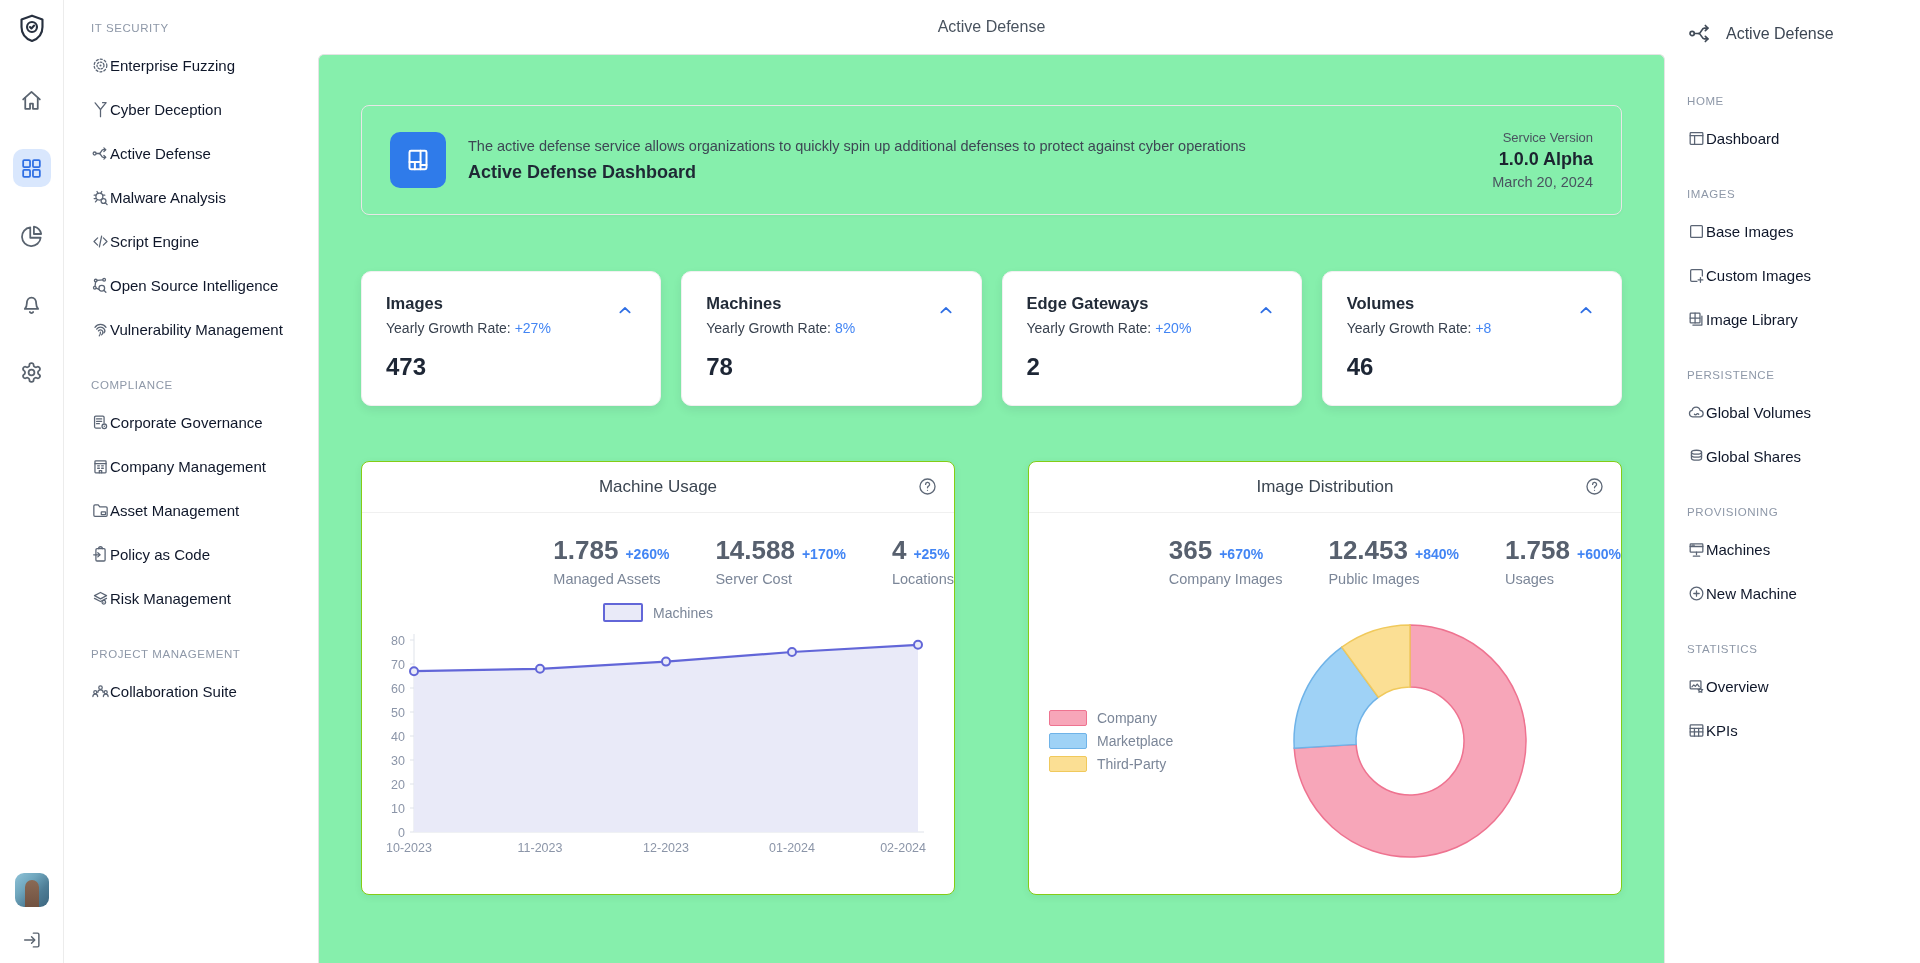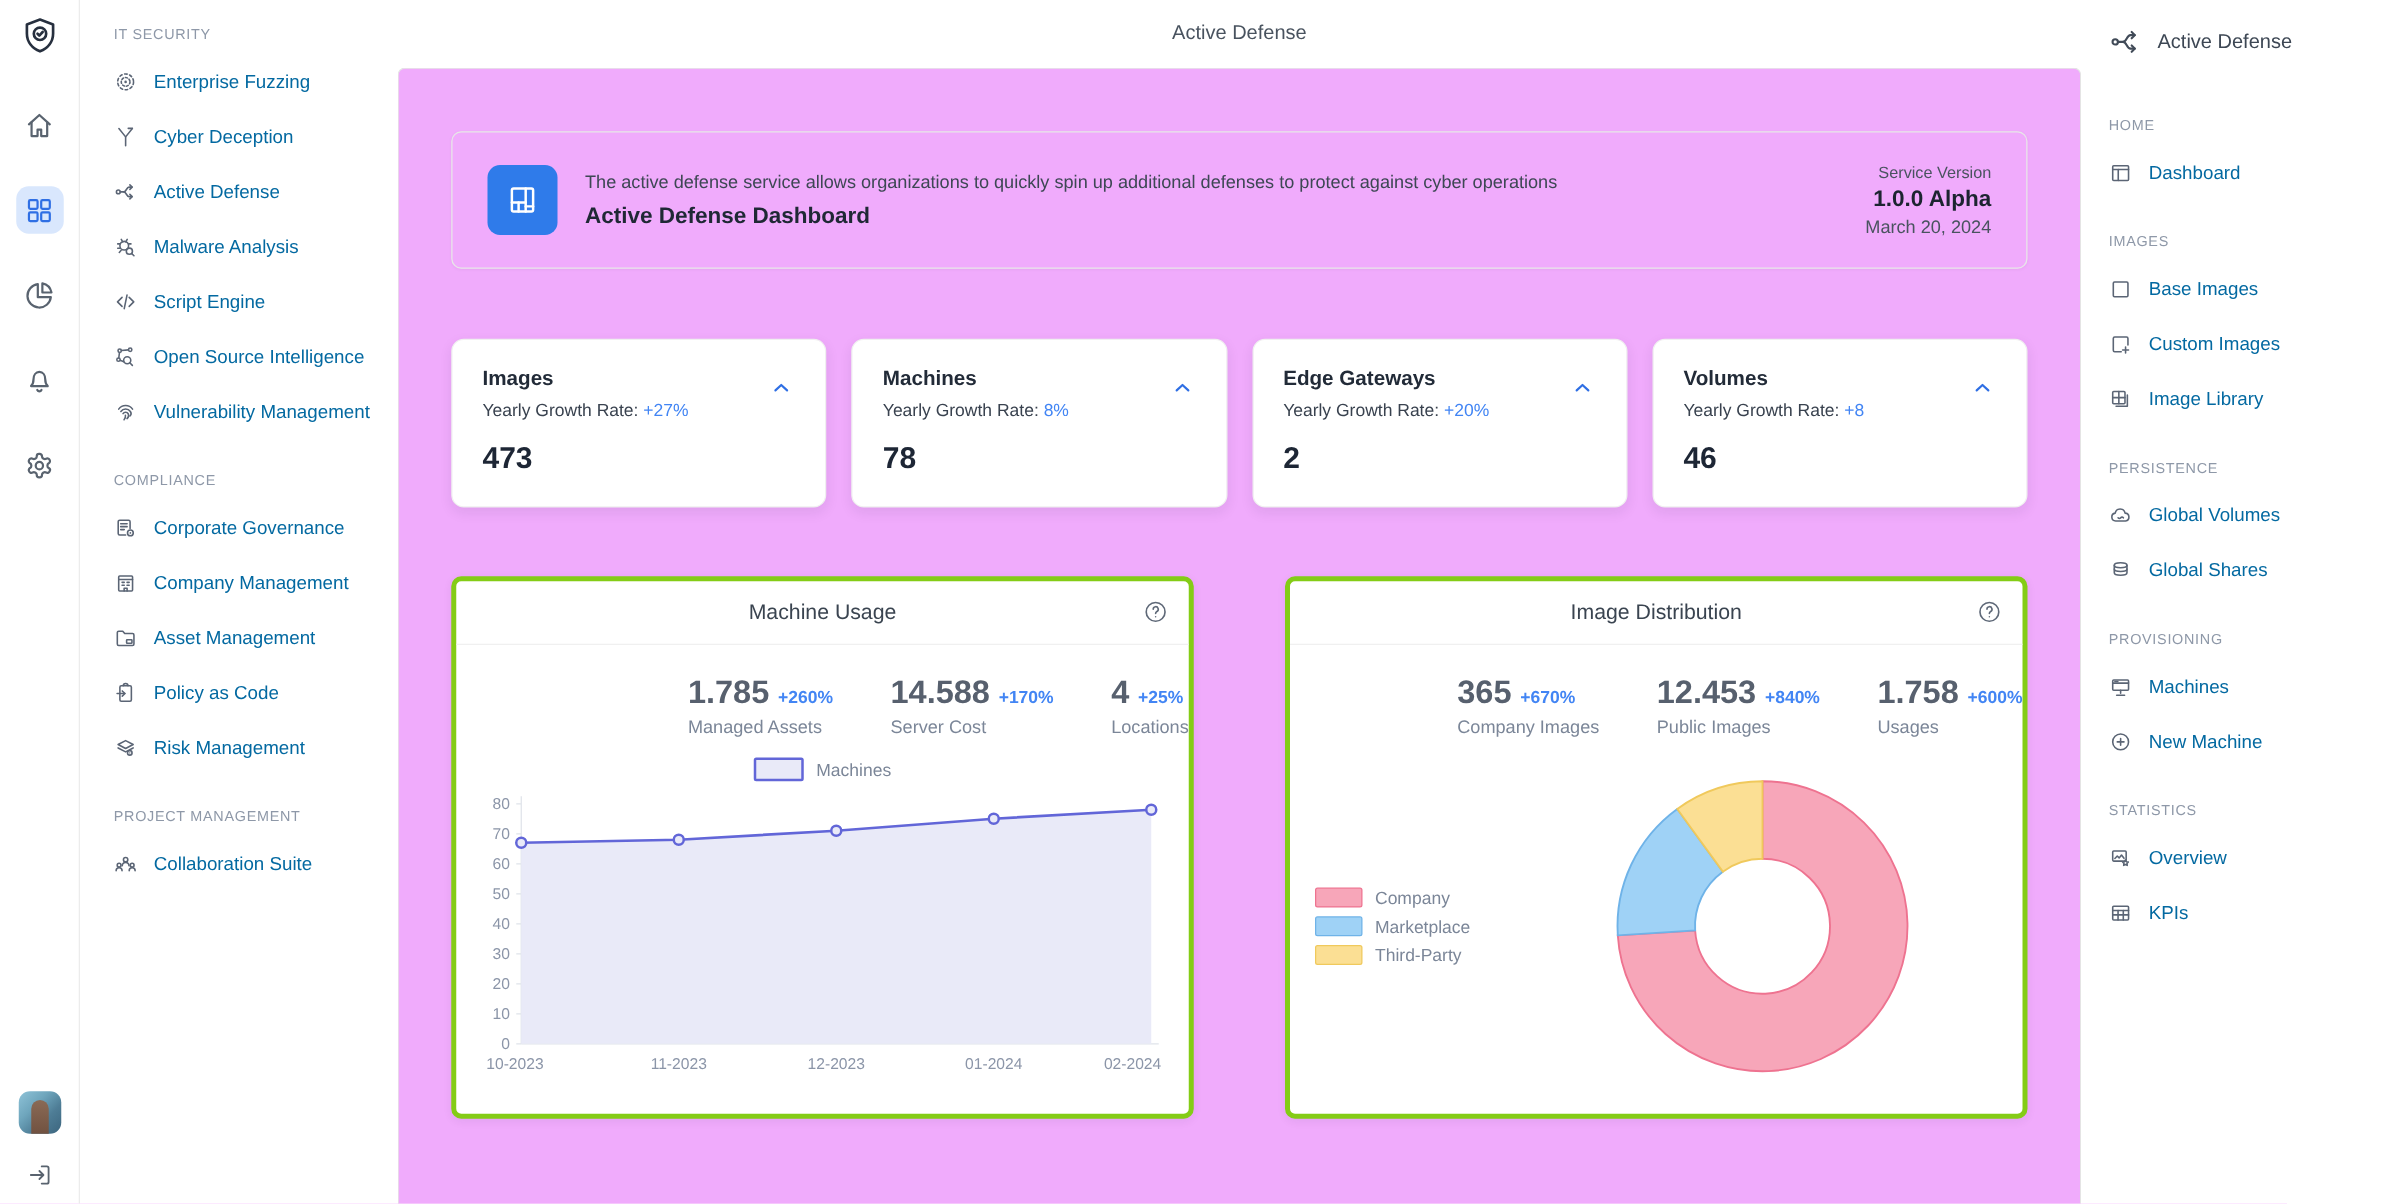--- a/index.html
+++ b/index.html
@@ -24,30 +24,30 @@
   .avatar:before{content:"";position:absolute;left:10px;top:7px;width:14px;height:30px;
           background:linear-gradient(180deg,#8a6a55,#6e4f3e);border-radius:7px 7px 0 0}
   .logout{margin-top:22px;color:#59636f;cursor:pointer}
   .logout svg{width:22px;height:22px}
 
   
   .sidebar{width:254px;box-sizing:border-box;padding:12px 8px 0 27px;overflow:hidden}
   .nav-header{font-size:11.5px;letter-spacing:.05em;color:#8e98a8;margin:28px 0 9px}
   .nav-section:first-child .nav-header{margin-top:10px}
   .rightbar .nav-section:first-child .nav-header{margin-top:44px}
-  .nav-item{display:flex;align-items:center;gap:13px;padding:12.5px 0;color:#0369a1;
+  .nav-item{display:flex;align-items:center;padding:12.5px 0;color:#0f172a;
             font-size:15px;cursor:pointer;white-space:nowrap}
   .nav-item .nav-icon{width:19px;height:19px;color:#5b6575;flex:0 0 auto}
   .nav-item svg{width:19px;height:19px}
 
   
   .main{flex:1;display:flex;flex-direction:column;min-width:0}
   .topbar{height:54px;display:flex;align-items:center;justify-content:center;
           font-size:16px;color:#49535f}
-  .panel{flex:1;background:#f0abfc;border:1px solid #e4e4e4;border-bottom:0;
+  .panel{flex:1;background:#86efac;border:1px solid #e4e4e4;border-bottom:0;
          border-radius:6px 6px 0 0;box-sizing:border-box;padding:50px 42px 0}
 
   
   .banner{display:flex;align-items:center;border:1px solid #e7e7e7;border-radius:8px;
           padding:24px 28px;box-shadow:0 1px 3px rgba(0,0,0,.04)}
   .banner-icon{width:56px;height:56px;border-radius:10px;background:#2f7bea;flex:0 0 auto;
           display:flex;align-items:center;justify-content:center;margin-right:22px}
   .banner-icon svg{width:34px;height:34px}
   .banner-text{flex:1;min-width:0}
   .banner-desc{font-size:14.5px;color:#3d4754}
@@ -63,21 +63,21 @@
              padding:22px 24px 24px;box-shadow:0 4px 10px rgba(20,30,50,.08);box-sizing:border-box}
   .stat-title{font-size:16.5px;font-weight:bold;color:#222b38}
   .stat-growth{font-size:14px;color:#39424f;margin-top:7px}
   .stat-growth b{font-weight:normal}
   .stat-value{font-size:24px;font-weight:bold;color:#1d2635;margin-top:17px}
   .stat-chevron{position:absolute;right:22px;top:30px;color:#2f6fe4;cursor:pointer}
   .stat-chevron svg{width:26px;height:16px}
 
   
   .charts-row{display:flex;justify-content:space-between;margin-top:55px}
-  .chart-card{width:594px;height:434px;border:4px solid #84cc16;border-radius:8px;
+  .chart-card{width:594px;height:434px;border:1px solid #84cc16;border-radius:8px;
               box-shadow:0 2px 8px rgba(20,30,50,.06);box-sizing:border-box;
               display:flex;flex-direction:column;background:#fff}
   .chart-header{height:50px;flex:0 0 auto;display:flex;align-items:center;justify-content:center;
                 position:relative;border-bottom:1px solid #f0f0f0;font-size:17px;color:#3a4450}
   .help{position:absolute;right:16px;top:14px;color:#5f6978;cursor:pointer}
   .help svg{width:21px;height:21px}
   .chart-stats{display:flex;justify-content:flex-end;gap:46px;margin-top:22px}
   .cs-group{text-align:left}
   .cs-num{font-size:26px;font-weight:bold;color:#57606e}
   .cs-delta{font-size:14px;margin-left:7px;font-weight:bold}

